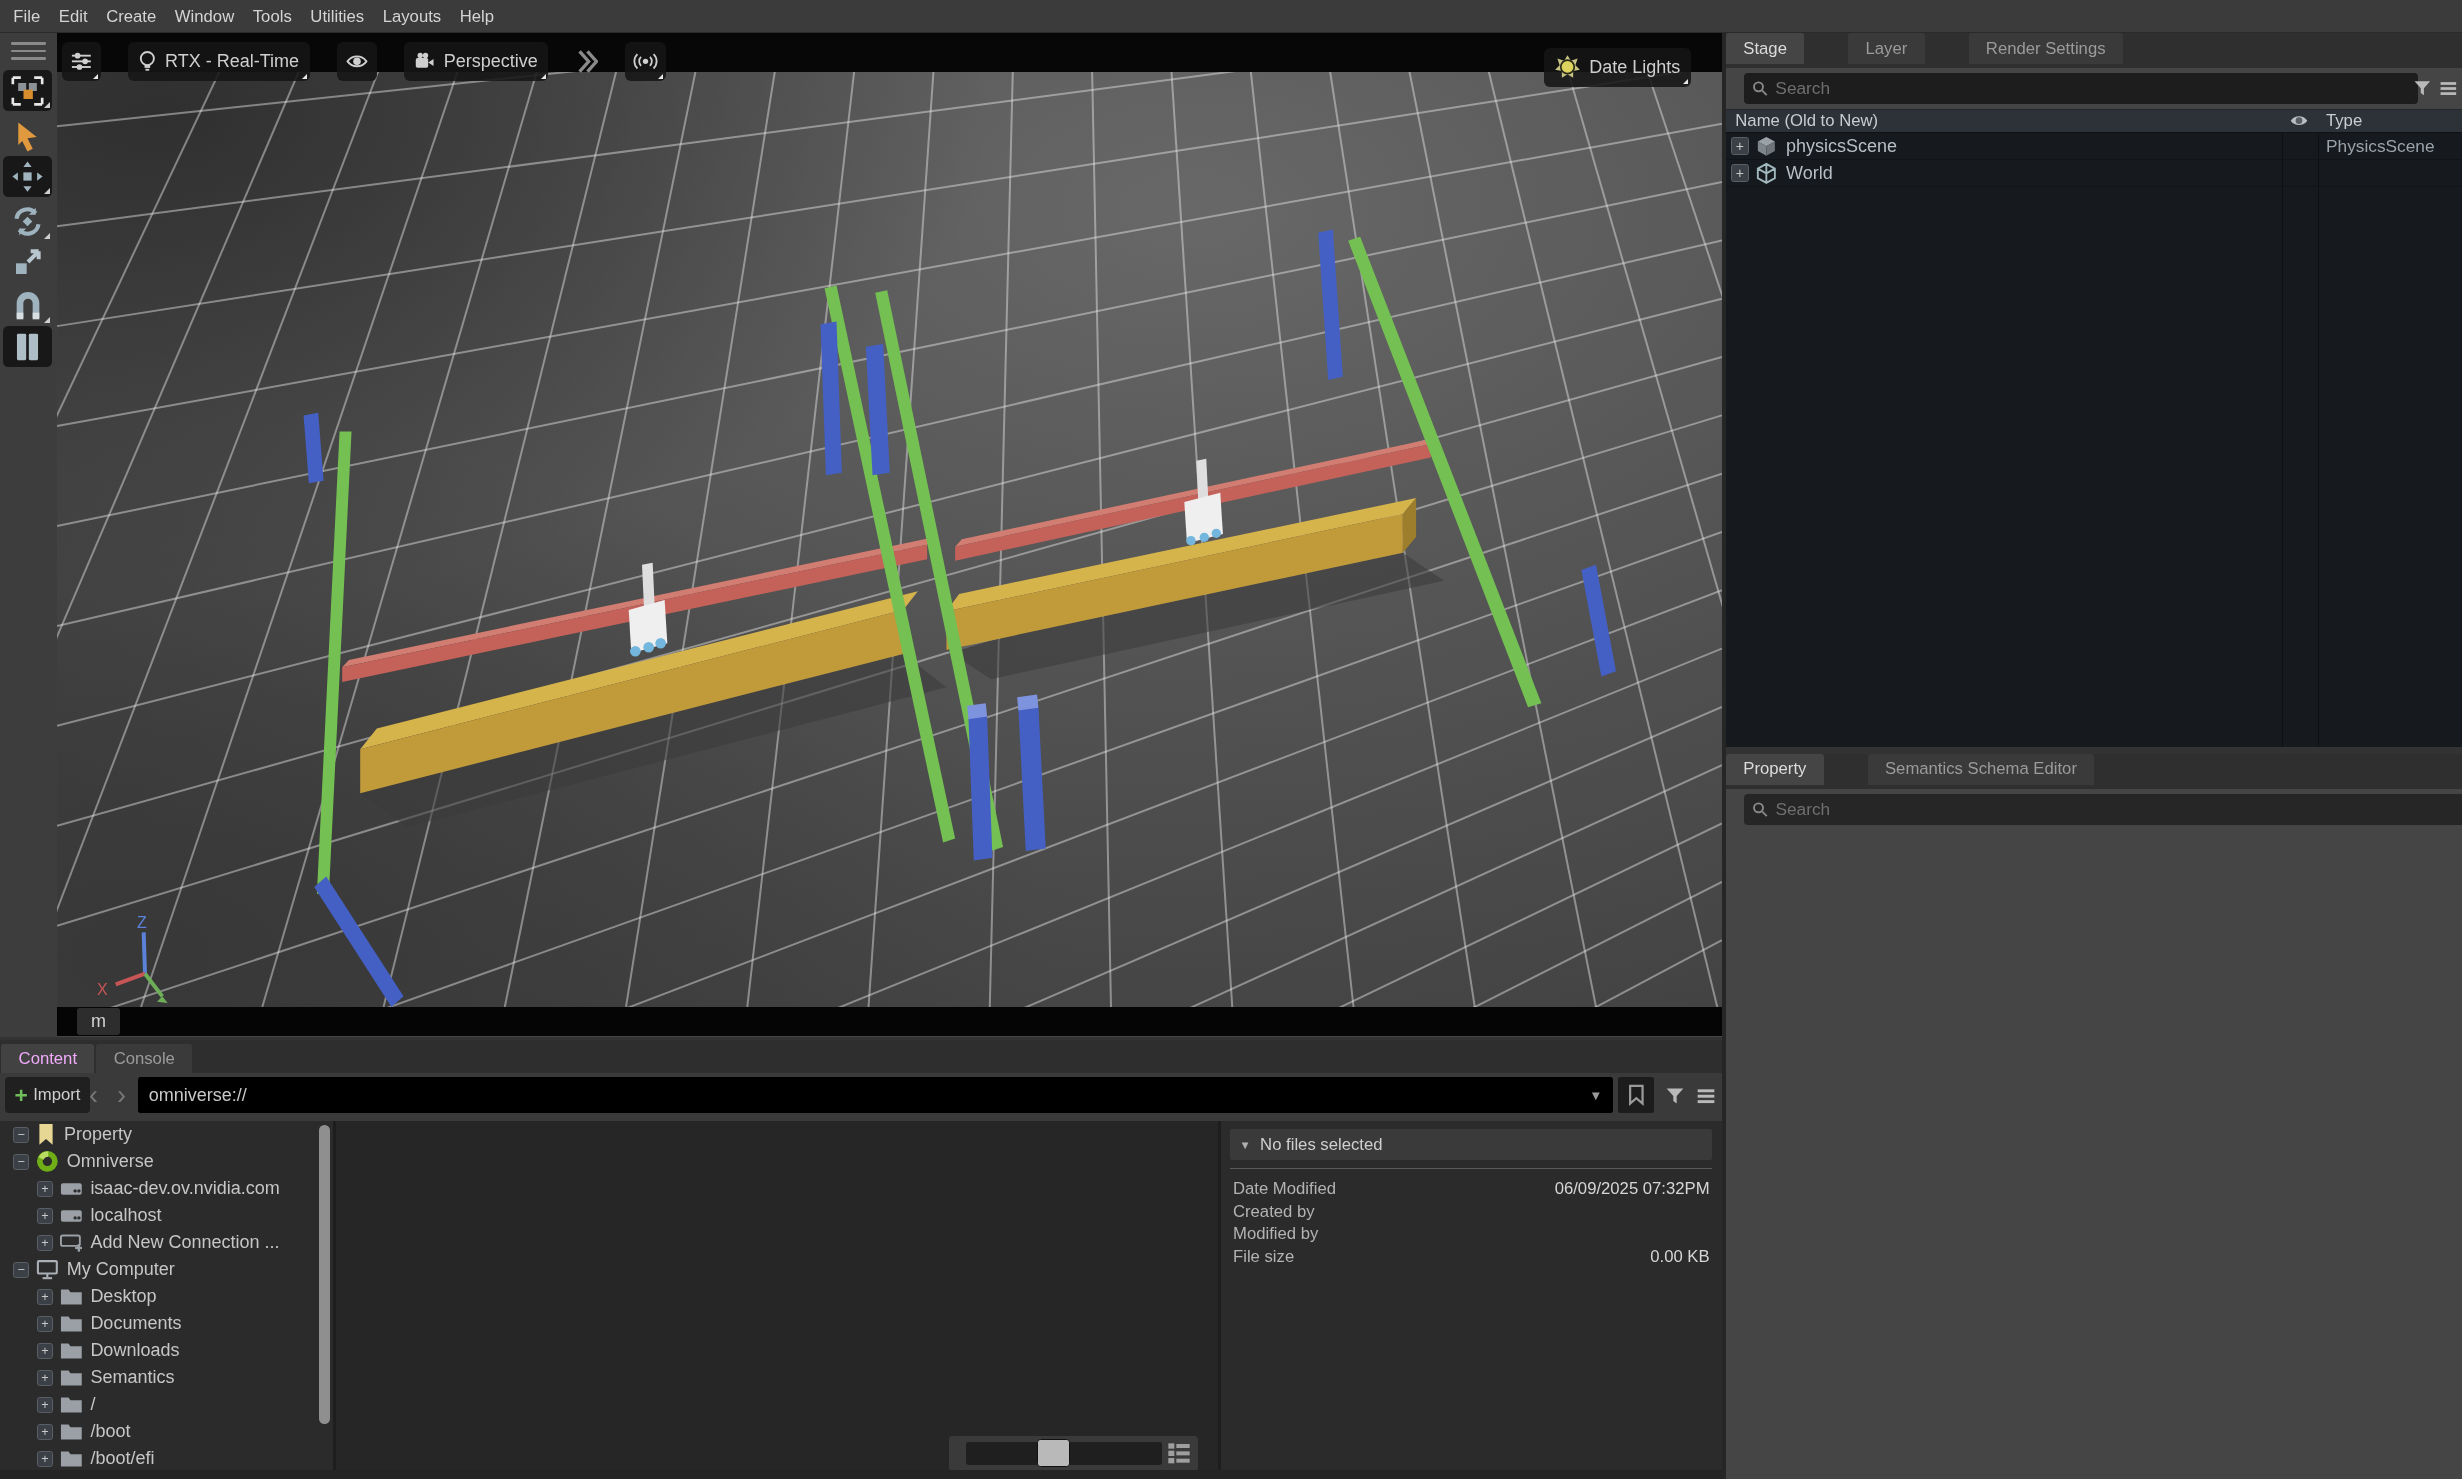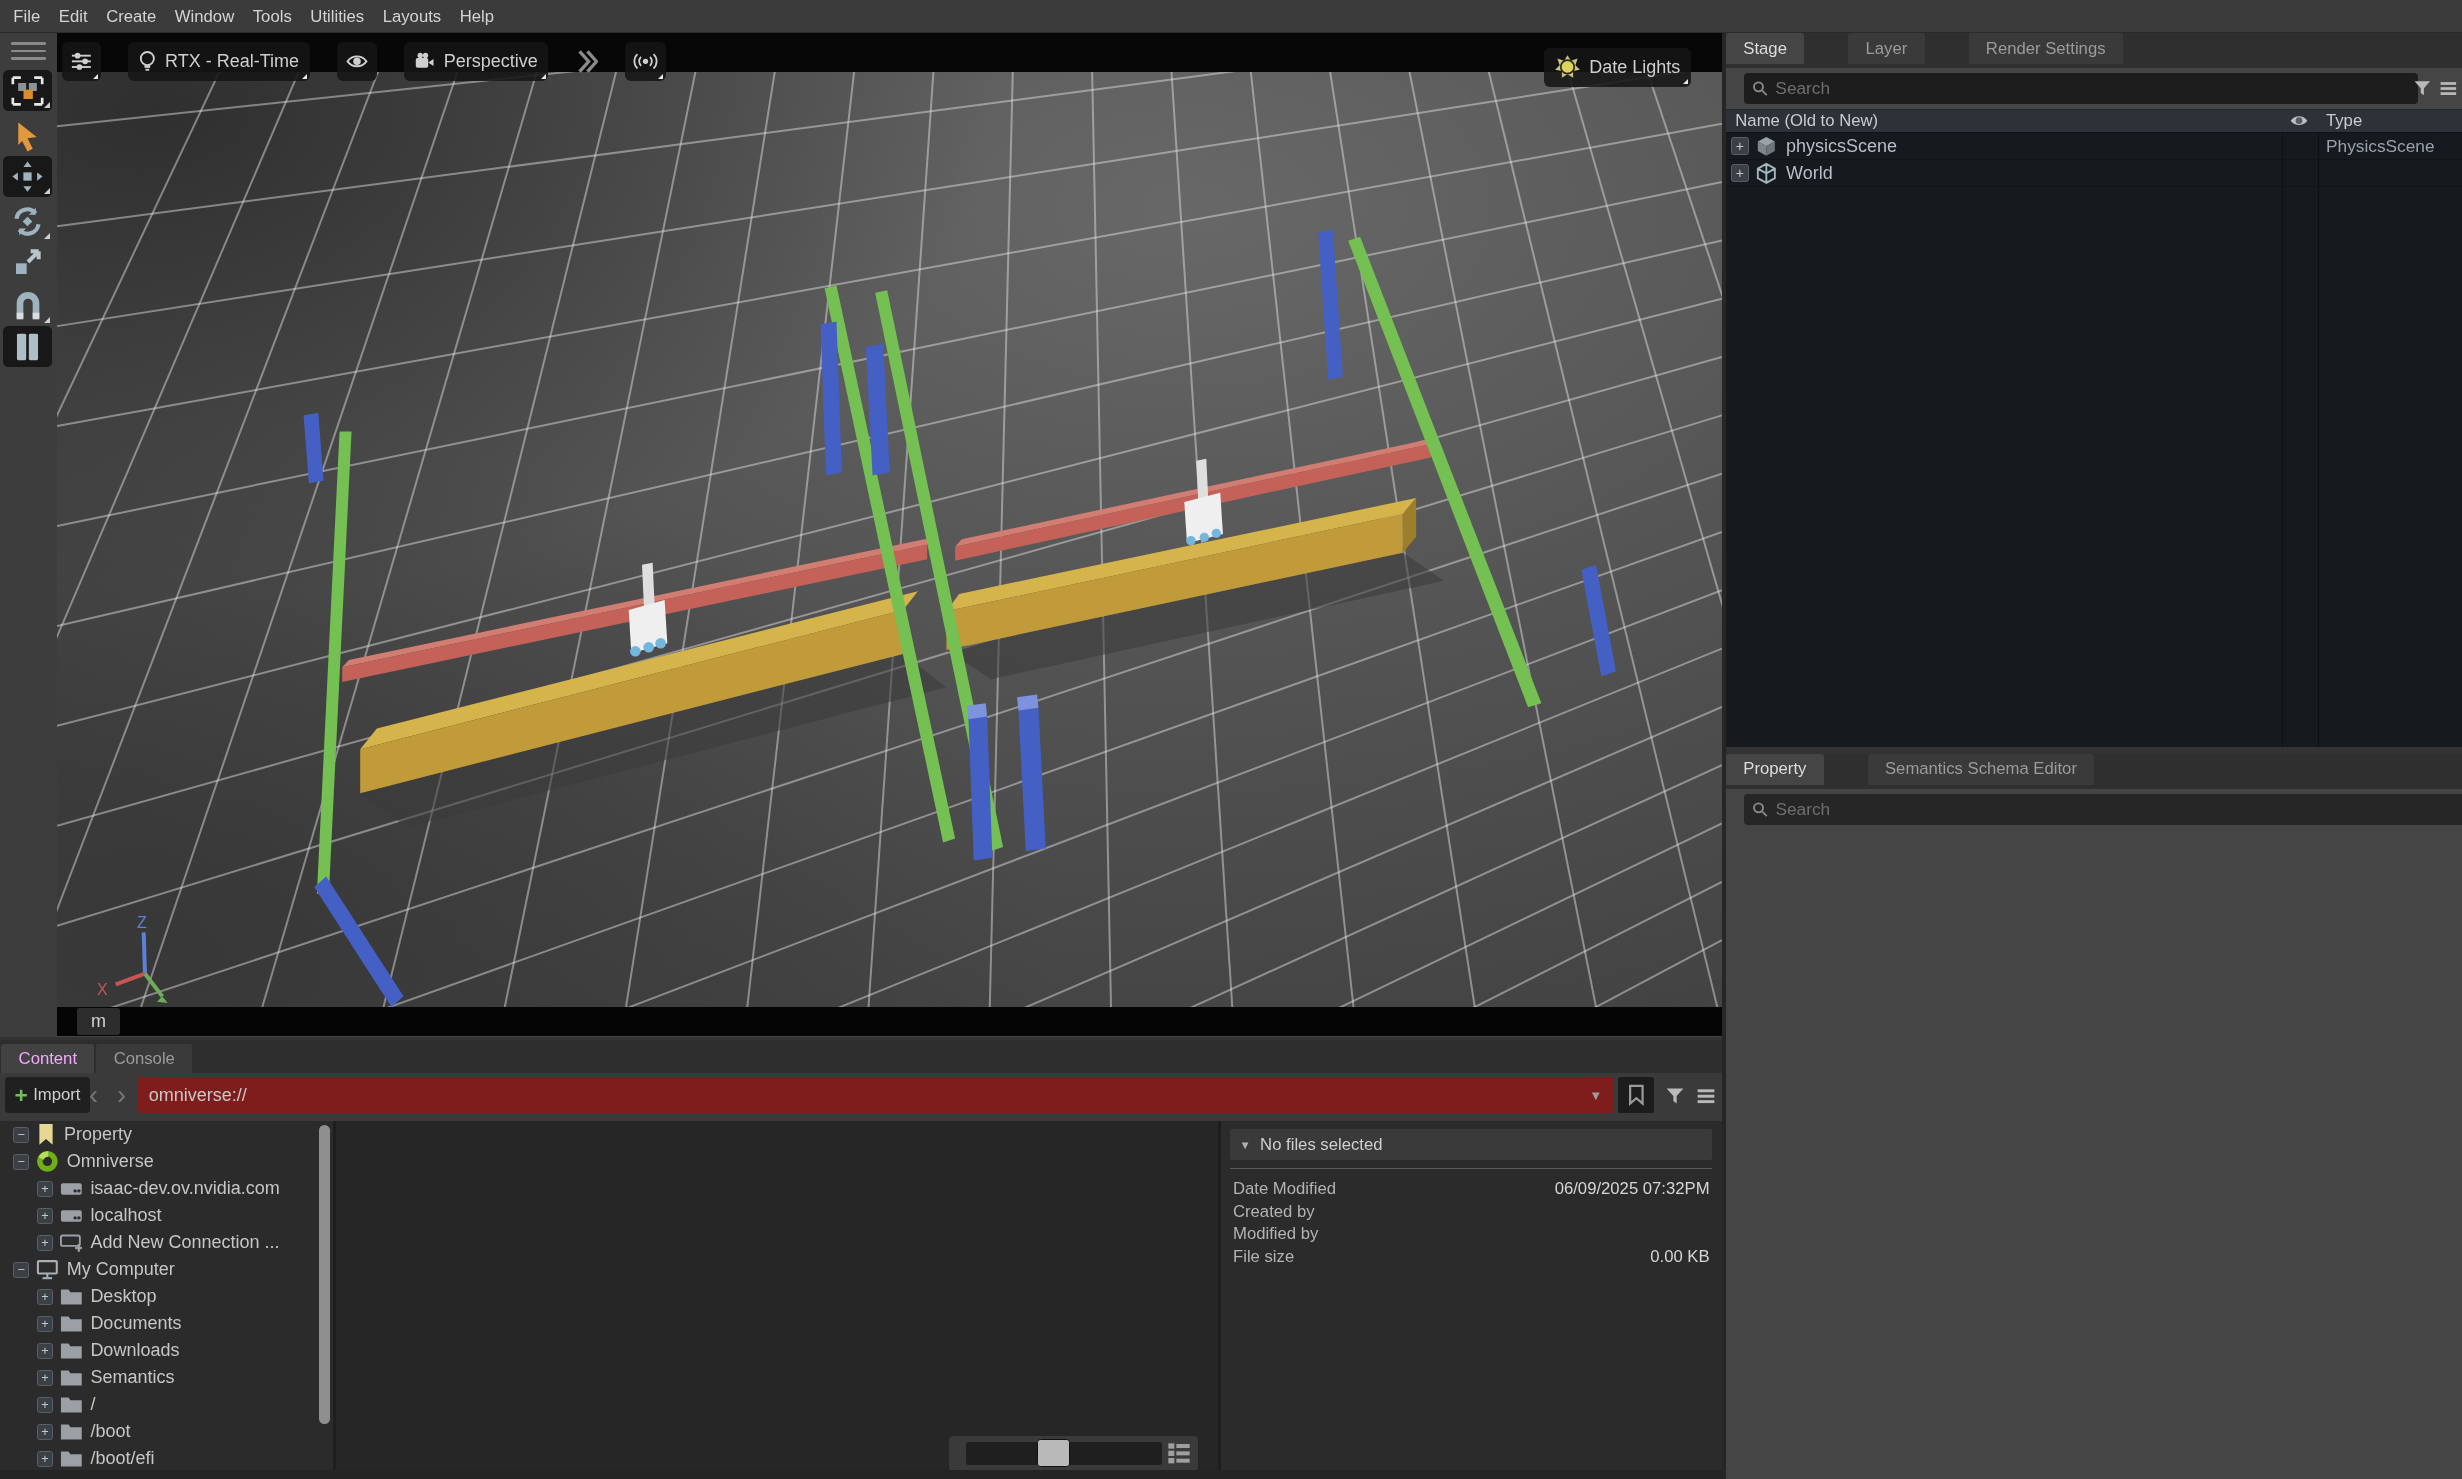--- a/index.html
+++ b/index.html
@@ -64,21 +64,21 @@
   
   #contentbrowser { position:absolute; left:0; top:1040px; width:1722px; height:440px; background:#2b2b2b; z-index:40;}
   #cb-tabbar { position:relative; height:33px; background:#2e2e2e; display:flex; align-items:flex-end; padding-left:1.3px;}
   #cb-tabbar .tab{ height:29px; font-size:16.7px;}
   #cb-tabbar .tab.active{ background:#424242; color:#f0abfc;}
   #cb-toolbar { position:relative; height:48px; background:#3a3a3a; }
   #importbtn { position:absolute; left:5.3px; top:4px; height:36px; background:#202020; border-radius:4px;
     display:flex; align-items:center; padding:0 9.3px; color:#cfcfcf; font-size:16.7px; gap:5.3px;}
   #importbtn .plus { color:#6fbf5a; font-size:22.7px; font-weight:bold; line-height:20px;}
   .navchev { position:absolute; top:0px; height:44px; color:#787878; font-size:27px; display:flex; align-items:center;}
-  #pathbar { position:absolute; left:138px; top:4px; width:1475px; height:36px; background:#7f1d1d; border-radius:2.7px;
+  #pathbar { position:absolute; left:138px; top:4px; width:1475px; height:36px; background:#000000; border-radius:2.7px;
     display:flex; align-items:center; padding:0 10.7px;}
   #pathbar input { flex:1; background:transparent; border:none; outline:none; color:#c8c8c8; font-size:18px; font-family:inherit;}
   #pathbar .dd { color:#9a9a9a; font-size:13.3px; }
   #bookmarkbtn { position:absolute; left:1618px; top:4px; width:36px; height:36px; background:#1c1c1c; border-radius:2.7px;
     display:flex; align-items:center; justify-content:center;}
   #cb-main { position:relative; height:349px; display:flex; }
   #cb-tree { position:relative; width:333px; background:#2b2b2b; }
   .vline { width:3.3px; background:#1e1e1e; }
   #cb-files { position:relative; flex:1; background:#262626; }
   #cb-details { position:relative; width:501px; background:#2b2b2b; }

